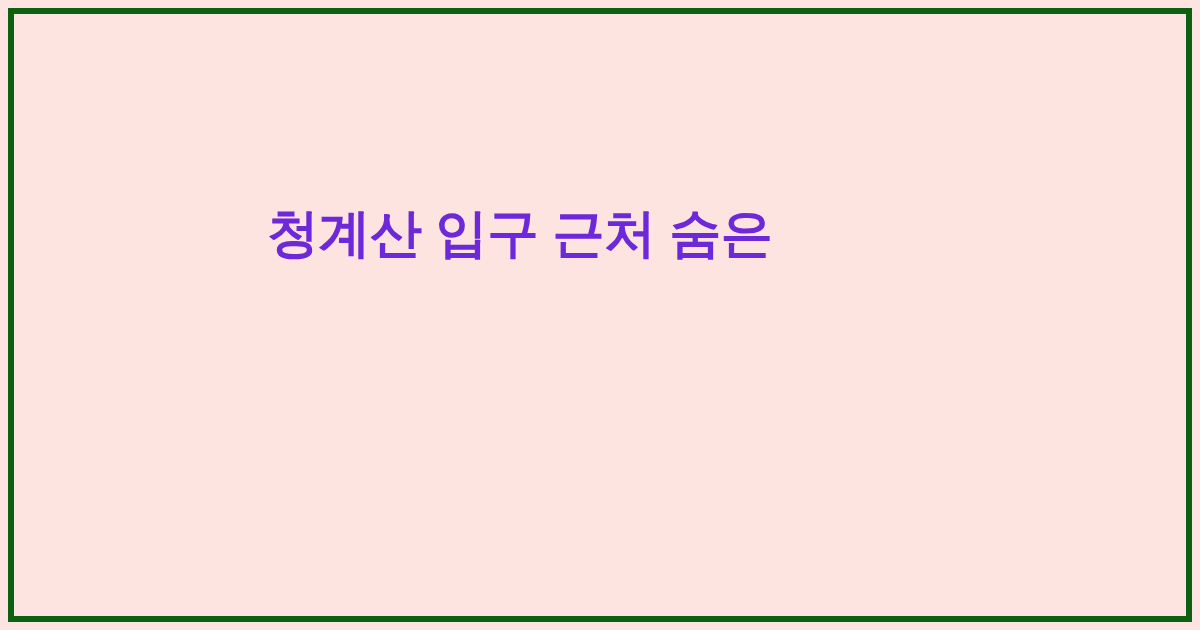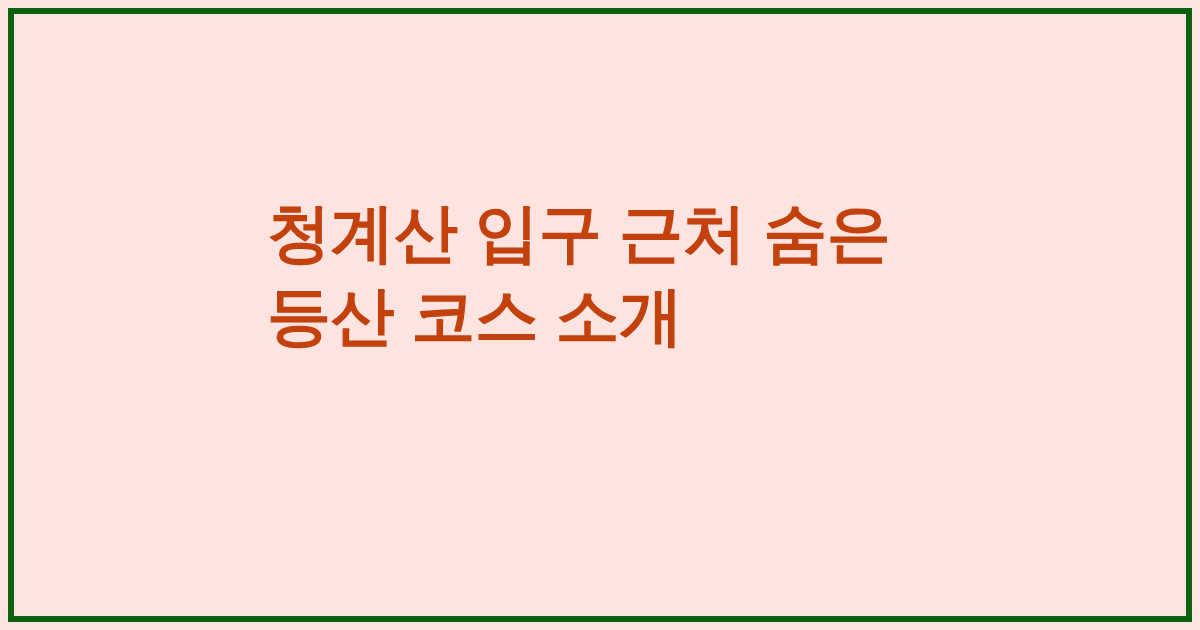--- a/index.html
+++ b/index.html
@@ -39,41 +39,40 @@
     position: absolute;
     left: 253px;
     top: 178px;
     width: 880px;
   }
 
   .headline-line {
     display: block;
     margin: 0;
     padding: 0;
-    color: #c2410c;
+    color: #6d28d9;
     font-family: "Liberation Sans", "DejaVu Sans", sans-serif;
     font-weight: 700;
-    font-size: 64px;
+    font-size: 52px;
     line-height: 83px;
     letter-spacing: -0.5px;
     white-space: nowrap;
     text-align: left;
   }
 </style>
 </head>
 <body>
 
 <div class="thumbnail-canvas">
 
   <div class="thumbnail-frame">
 
     <div class="headline-block">
 
       <span class="headline-line">청계산 입구 근처 숨은</span>
 
 
-      <span class="headline-line">등산 코스 소개</span>
 
     </div>
 
   </div>
 
 </div>
 
 </body></html>

